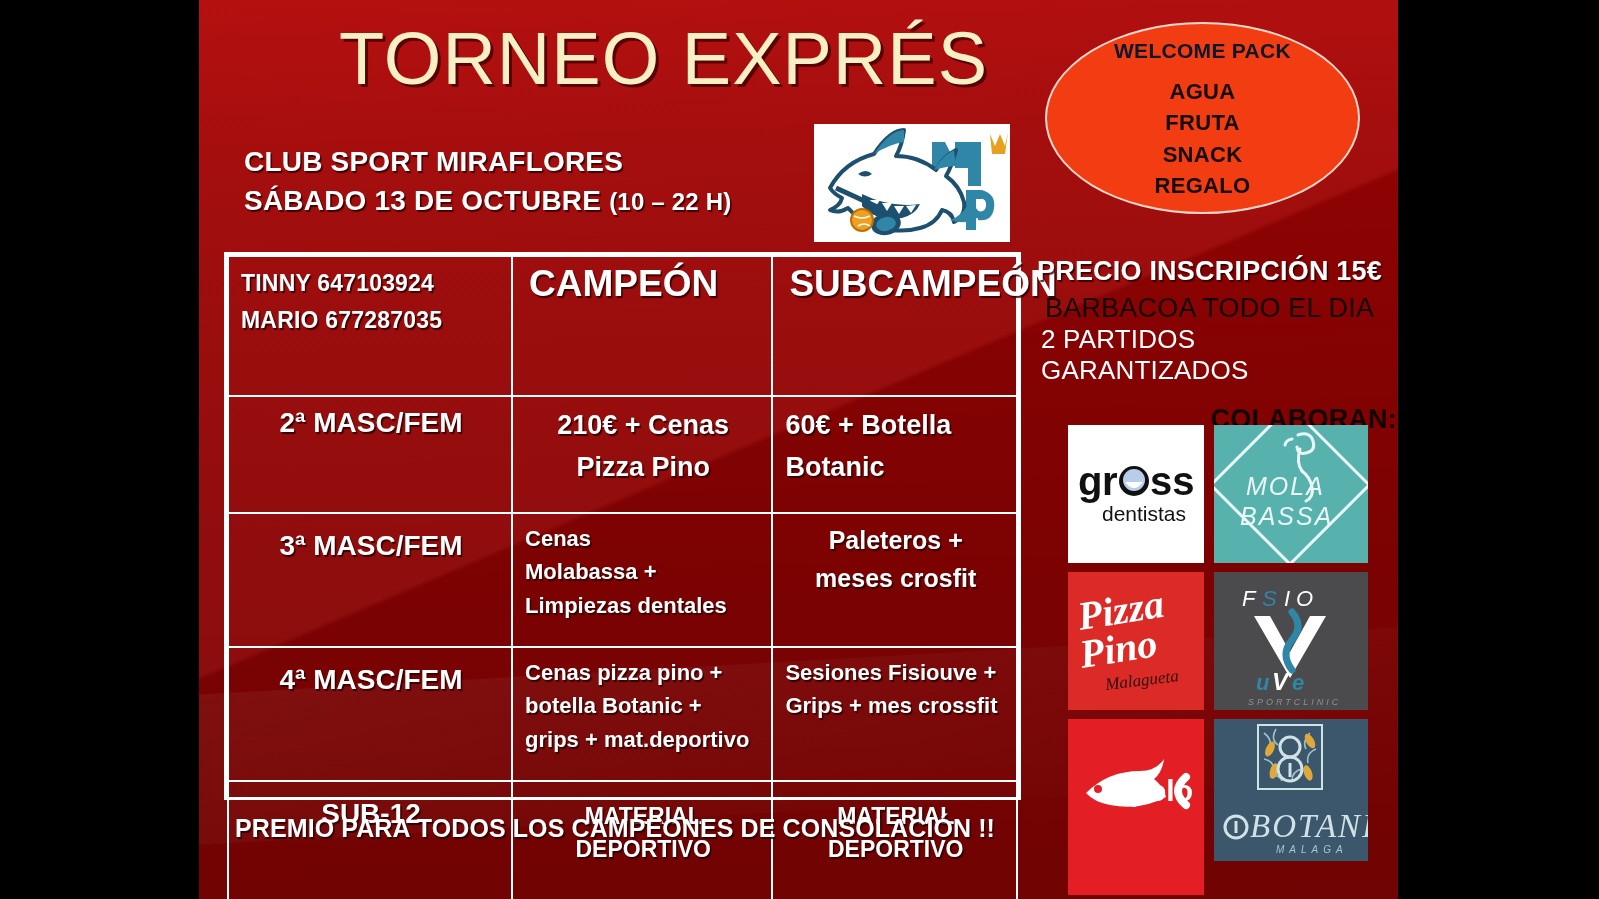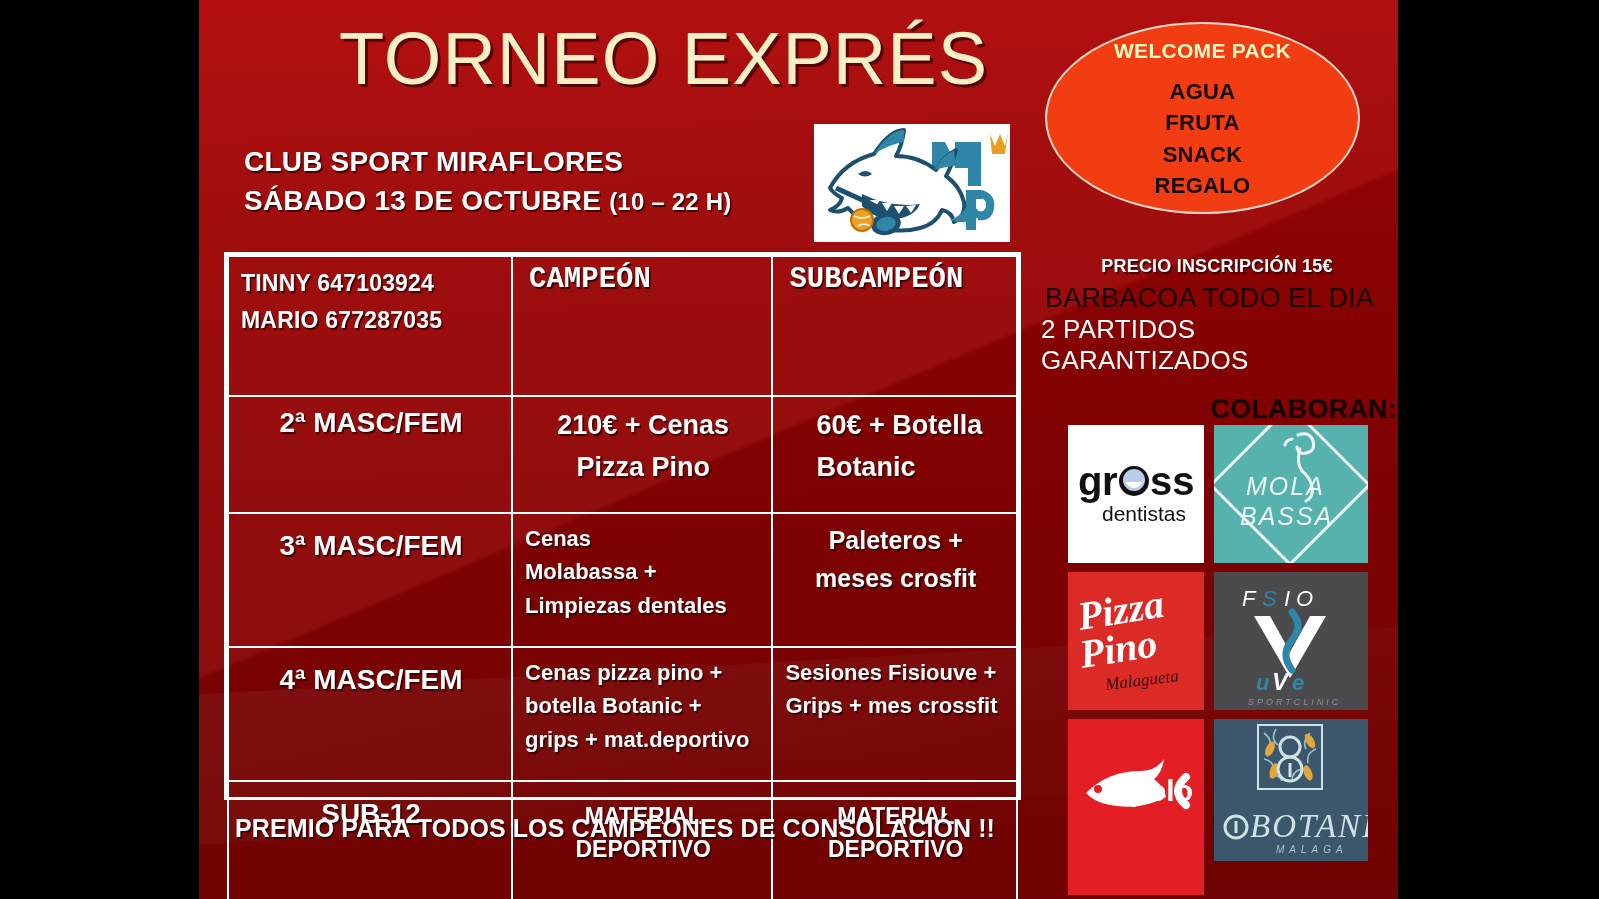--- a/index.html
+++ b/index.html
@@ -52,21 +52,21 @@
   #sharklogo svg{display:block;}
 
   
   #wpack{
     position:absolute;left:846px;top:22px;width:315px;height:192px;
     background:#f23c12;border:2px solid #f7d8cd;border-radius:50%;
     box-sizing:border-box;
     display:flex;flex-direction:column;align-items:center;justify-content:center;
     padding-top:4px;
   }
-  #wpack .hdr{color:#fef9c3;font-size:21px;font-weight:bold;letter-spacing:.3px;margin-bottom:13px;}
+  #wpack .hdr{color:#0f172a;font-size:21px;font-weight:bold;letter-spacing:.3px;margin-bottom:13px;}
   #wpack .it{color:#140a06;font-size:22px;font-weight:bold;line-height:1.42;letter-spacing:.3px;text-align:center;}
 
   
   #ptable{
     position:absolute;left:25px;top:252px;width:797px;height:548px;
     border:3px solid #ffffff;box-sizing:border-box;
   }
   #ptable table{width:100%;height:100%;border-collapse:collapse;table-layout:fixed;}
   #ptable td{
     border:2px solid #ffffff;vertical-align:top;padding:8px 10px 6px 12px;
@@ -76,42 +76,42 @@
   #ptable col.c2{width:33%;}
   #ptable col.c3{width:31%;}
 
   tr.r-head td{height:124px;}
   tr.r-2 td{height:99px;}
   tr.r-3 td{height:110px;}
   tr.r-4 td{height:110px;}
   tr.r-sub td{height:103px;}
 
   .cell-contacts{font-size:23px;font-weight:bold;line-height:1.62;letter-spacing:.2px;}
-  .cell-hd{font-size:29px;font-weight:bold;text-align:center;padding-top:6px!important;font-family:Liberation Mono, monospace;}
+  .cell-hd{font-size:37px;font-weight:bold;text-align:center;padding-top:6px!important;}
   .cell-hd.left{text-align:left;padding-left:16px!important;}
   .cat{font-size:28px;font-weight:bold;text-align:center;padding-top:10px!important;}
   .cat.mid{padding-top:16px!important;}
   .prize-lg{font-size:27px;font-weight:bold;line-height:1.55;text-align:center;}
-  .prize-lg.lft{text-align:left;margin-left:31px;}
+  .prize-lg.lft{text-align:left;}
   .prize-md{font-size:22px;font-weight:bold;line-height:1.52;}
   .prize-ctr{font-size:25px;font-weight:bold;line-height:1.5;text-align:center;}
   .prize-sub{font-size:23px;font-weight:bold;line-height:1.45;text-align:center;padding-top:10px;}
 
   
   #bottomline{
     position:absolute;left:36px;top:814px;width:800px;
     color:#ffffff;font-size:25px;font-weight:bold;letter-spacing:.1px;
     text-shadow:1.5px 1.5px 1px rgba(40,0,0,.85);
     white-space:nowrap;
   }
 
   
   #rinfo{position:absolute;left:838px;top:256px;width:360px;}
-  #rinfo .price{color:#ffffff;font-size:18px;font-weight:bold;letter-spacing:.2px;
-    text-shadow:1.5px 1.5px 1px rgba(40,0,0,.8);text-align:center;}
+  #rinfo .price{color:#ffffff;font-size:27px;font-weight:bold;letter-spacing:.2px;
+    text-shadow:1.5px 1.5px 1px rgba(40,0,0,.8);}
   #rinfo .bbq{color:#150000;font-size:27px;font-weight:400;letter-spacing:.2px;margin-top:6px;padding-left:8px;}
   #rinfo .guar{color:#ffffff;font-size:26px;font-weight:400;letter-spacing:.2px;padding-left:4px;}
   #rinfo .colab{color:#150000;font-size:27px;font-weight:bold;letter-spacing:.2px;margin-top:18px;padding-left:4px;text-align:right;}
 
   
   #sponsors{position:absolute;left:869px;top:425px;width:300px;height:448px;}
   .sbox{position:absolute;width:136px;height:138px;overflow:hidden;}
   .sbox.col2{width:154px;font-style:italic;}
   .s-gross{left:0;top:0;background:#ffffff;}
   .s-mola{left:146px;top:0;background:#57b2ae;}

